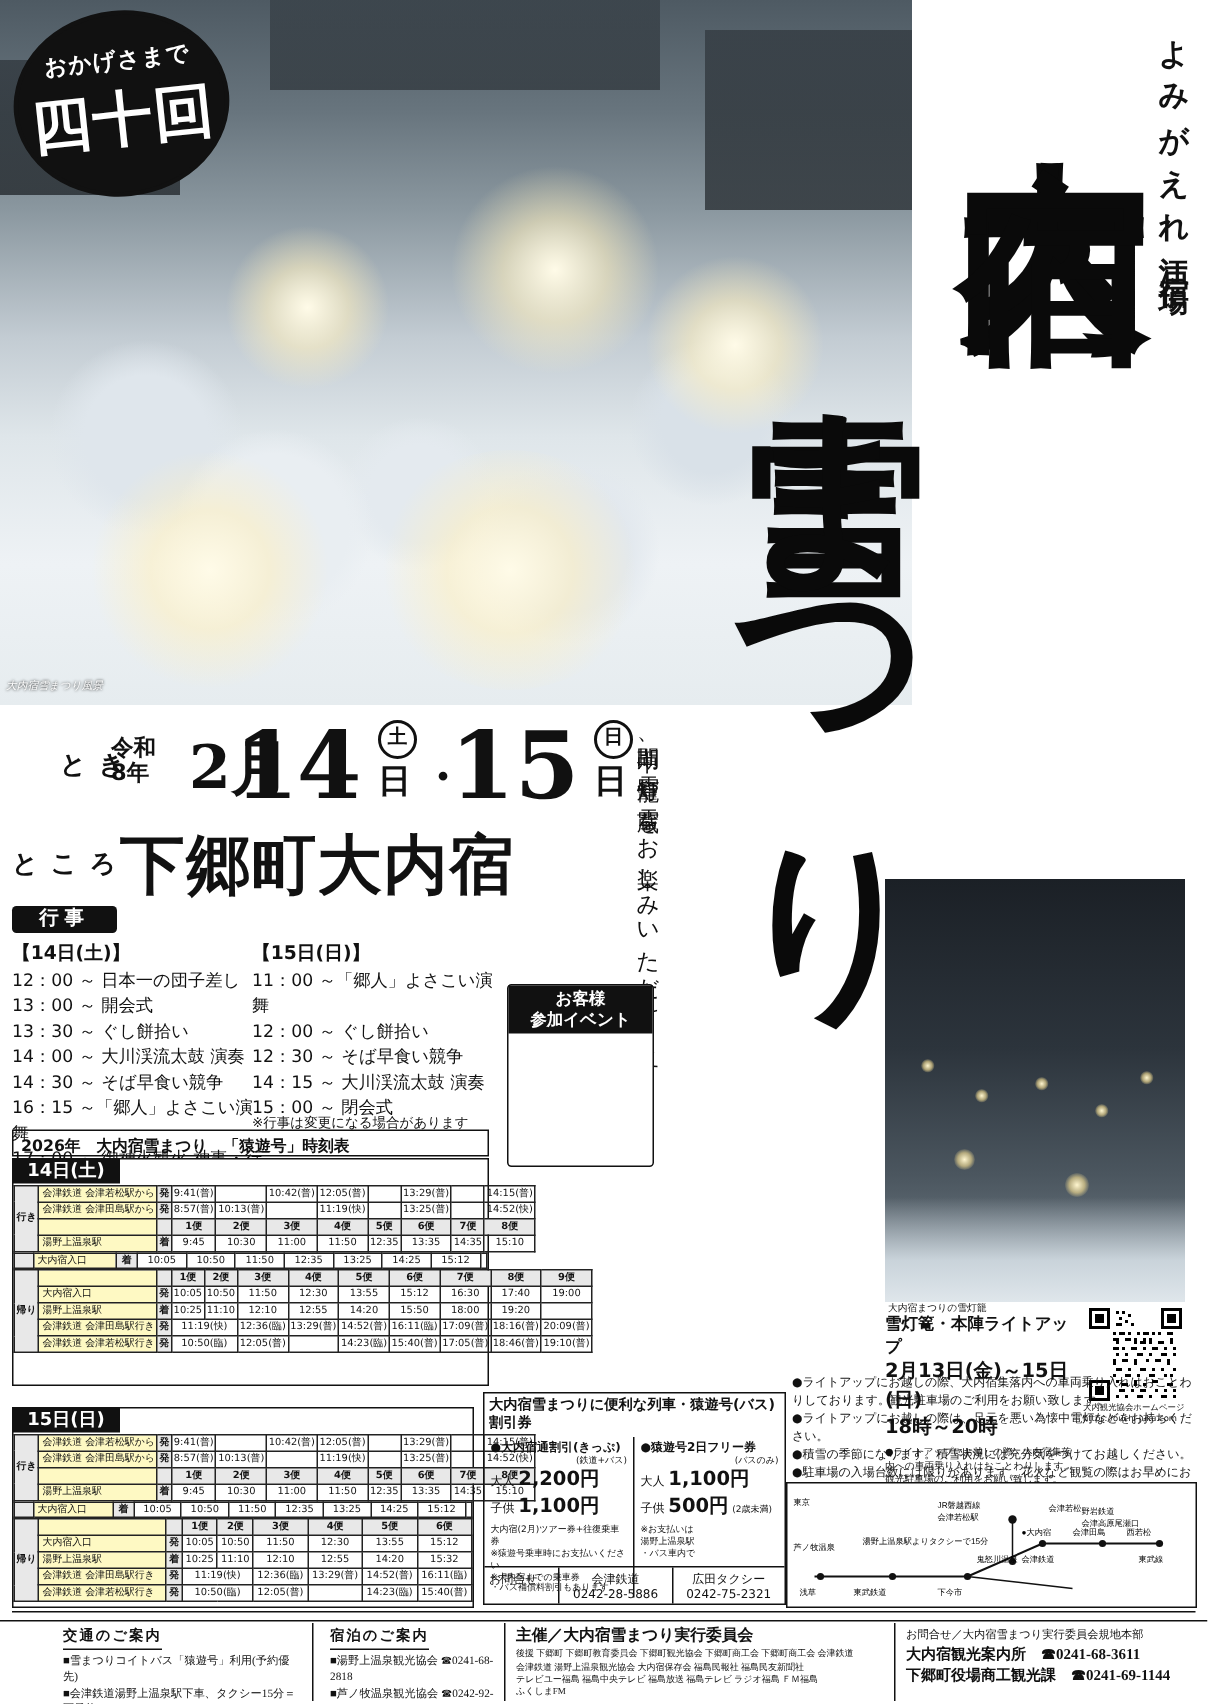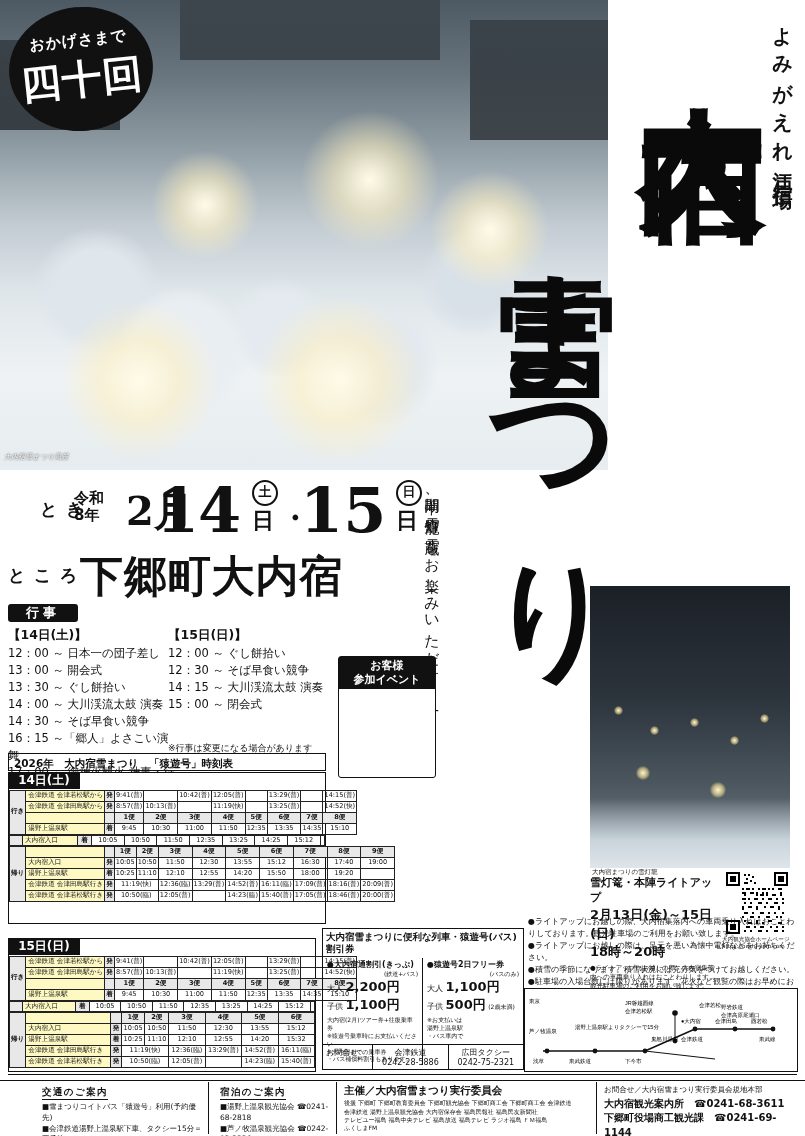--- a/index.html
+++ b/index.html
@@ -173,21 +173,21 @@
 
   
   .mapbox{
     position:absolute;left:524px;top:988px;width:272px;height:82px;border:1px solid #111;background:#fff;
     font-size:6.5px;
   }
 
   
   .footer{
     position:absolute;left:0;top:1080px;width:805px;height:56px;border-top:1px solid #111;
-    font-size:7.5px;line-height:1.45;
+    font-size:7.5px;line-height:1.45;font-family:Liberation Serif, serif;
   }
   .f-col{position:absolute;}
   .f-h{font-size:9.5px;font-weight:bold;letter-spacing:.15em;border-bottom:1px solid #111;display:inline-block;margin-bottom:2px;}
   .divider-v{position:absolute;top:1082px;width:1px;height:52px;background:#111;}
   .hr-top{position:absolute;left:8px;top:1074px;width:789px;height:1px;background:#111;}
 </style>
 </head>
 <body>
 
 <div class="page">
@@ -239,20 +239,21 @@
     <div>13：00 ～ 開会式</div>
     <div>13：30 ～ ぐし餅拾い</div>
     <div>14：00 ～ 大川渓流太鼓 演奏</div>
     <div>14：30 ～ そば早食い競争</div>
     <div>16：15 ～「郷人」よさこい演舞</div>
     <div>17：00 ～ 御神火観火 神事・行列</div>
     <div>18：00 ～ 花火打ち上げ</div>
   </div>
   <div class="ev-col ev-col2">
     <div class="h">【15日(日)】</div>
+    <div>11：00 ～「郷人」よさこい演舞</div>
     <div>12：00 ～  ぐし餅拾い</div>
     <div>12：30 ～  そば早食い競争</div>
     <div>14：15 ～  大川渓流太鼓 演奏</div>
     <div>15：00 ～  閉会式</div>
   </div>
   <div class="ev-note">※行事は変更になる場合があります</div>
 
   <div class="guest">
     <div class="gh">お客様<br>参加イベント</div>
   </div>
@@ -390,21 +391,21 @@
         <tr>
               <td class="nm">会津鉄道 会津若松駅行き</td>
               <td class="lbl">発</td>
               <td colspan="2">10:50(臨)</td>
               <td>12:05(普)</td>
               <td></td>
               <td>14:23(臨)</td>
               <td>15:40(普)</td>
               <td>17:05(普)</td>
               <td>18:46(普)</td>
-              <td>20:00(普)</td>
+              <td>19:10(普)</td>
             </tr>
       </tbody>
         </table>
     </div>
   </div>
 
   <div class="daybox" style="left:8px;top:938px;width:306px;height:132px;">
     <div class="dh">15日(日)</div>
     <div style="position:absolute;left:0;top:17px;width:100%;">
       <table class="tt">

